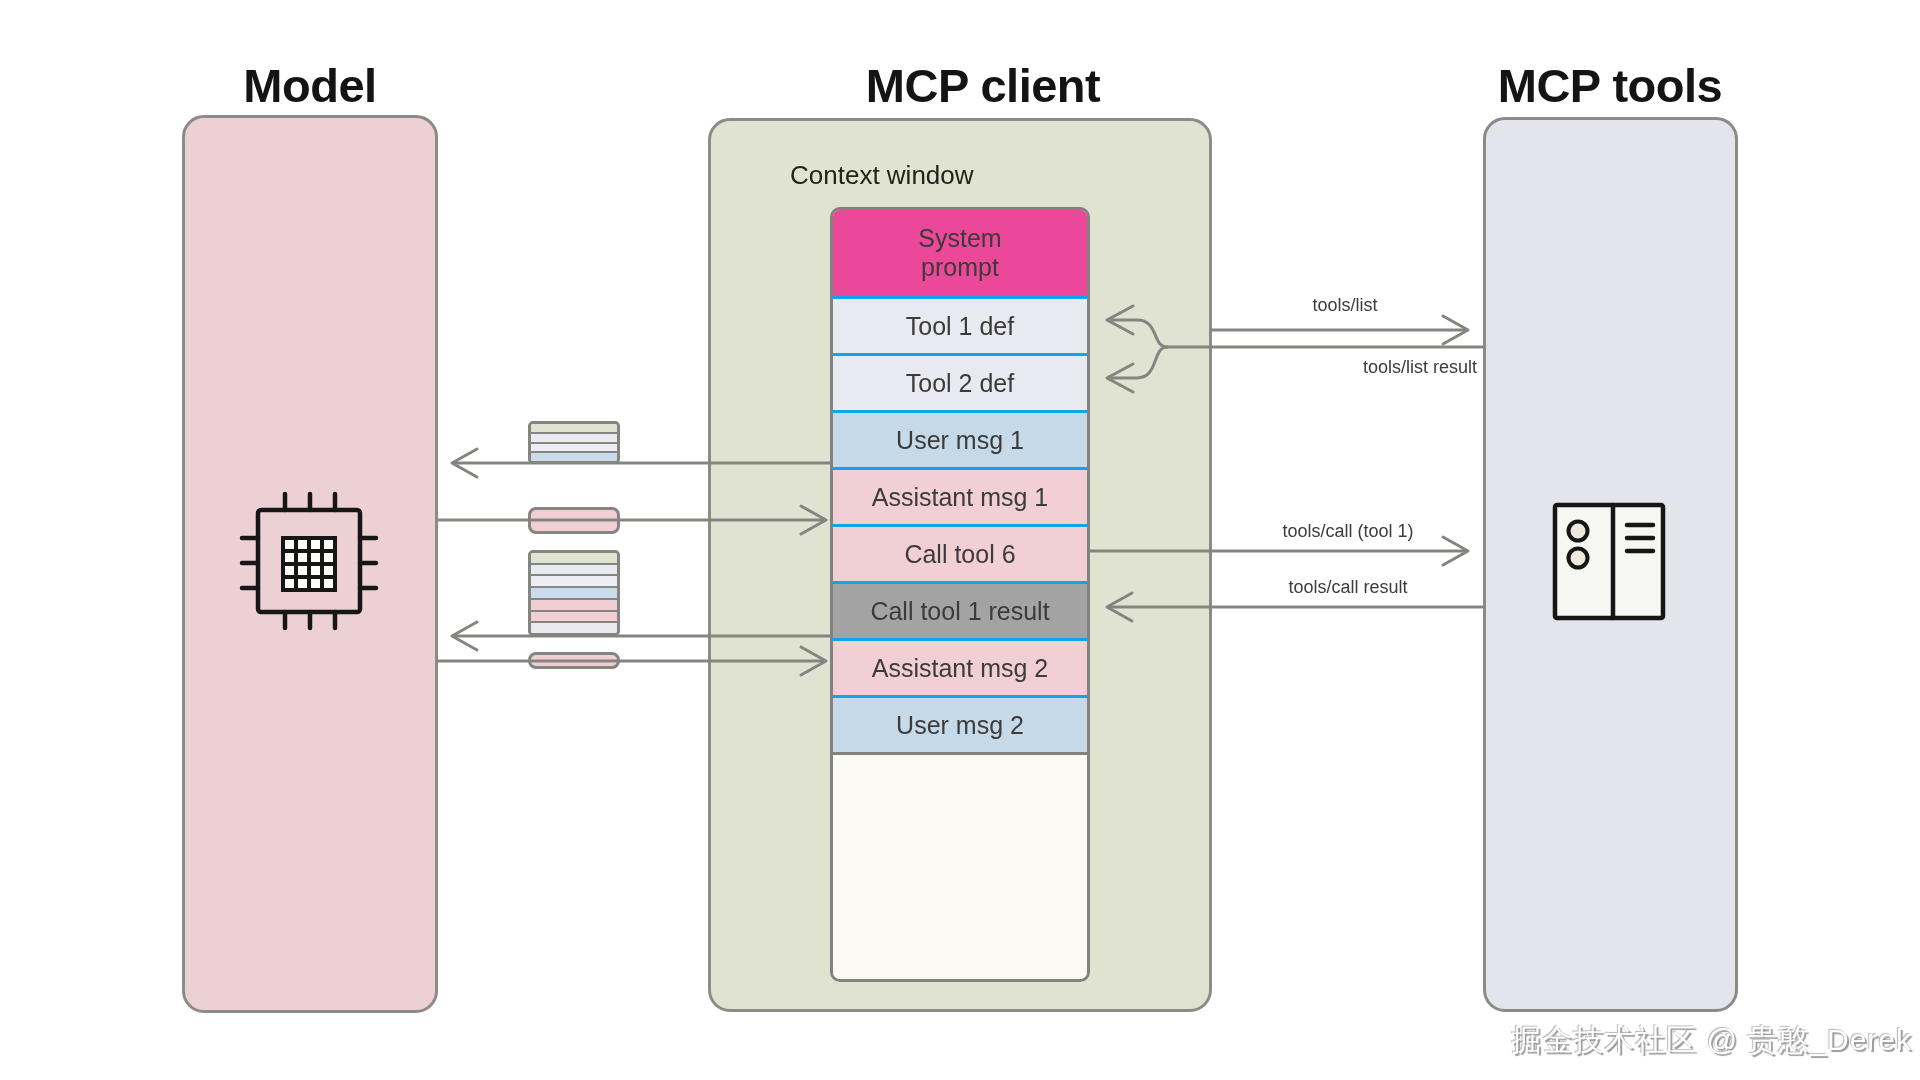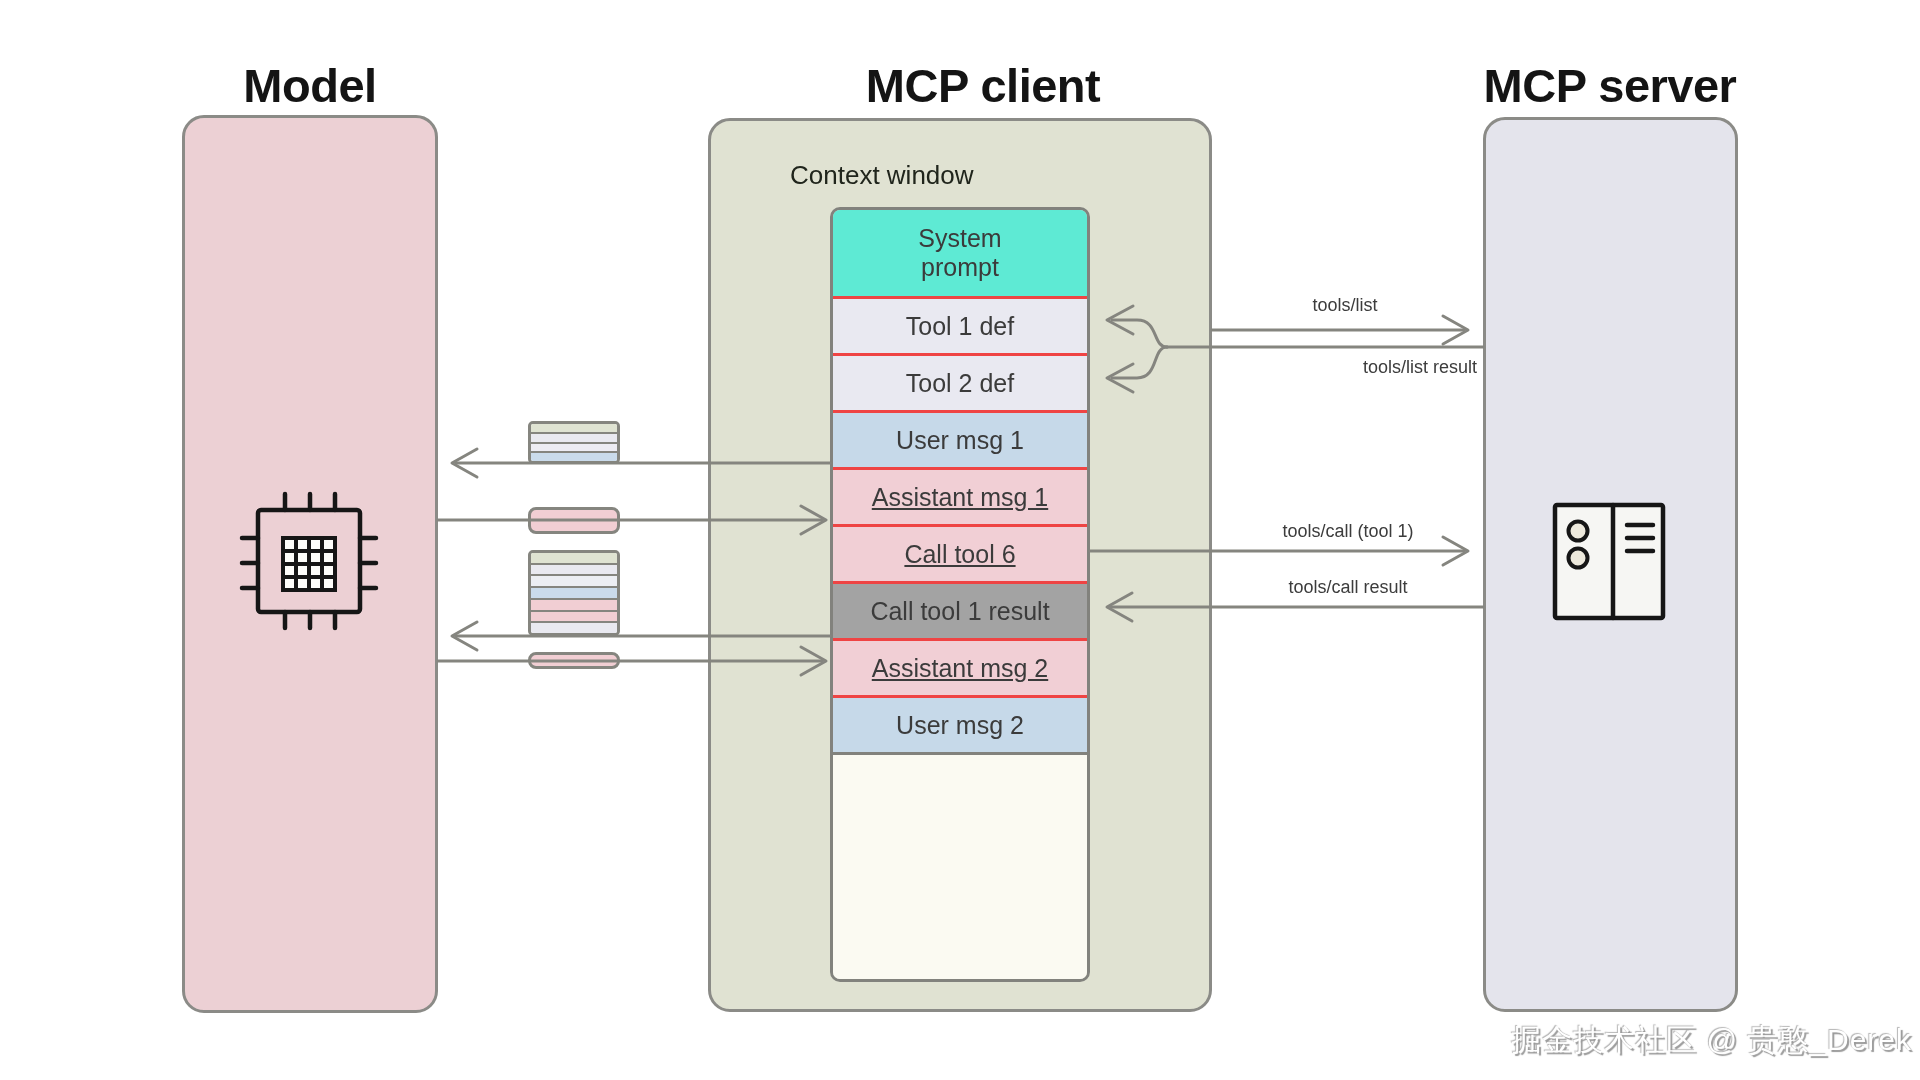--- a/index.html
+++ b/index.html
@@ -11,28 +11,28 @@
   #model-box{left:182px;top:115px;width:256px;height:898px;background:#ecd0d4;}
   #client-box{left:708px;top:118px;width:504px;height:894px;background:#e0e2d2;}
   #server-box{left:1483px;top:117px;width:255px;height:895px;background:#e4e4ec;}
   #context-window-label{position:absolute;left:790px;top:160px;width:340px;
         font-size:26px;color:#20251c;}
   
   #context-stack{position:absolute;left:830px;top:207px;width:260px;height:775px;
         border:3px solid #82827d;border-radius:10px;box-sizing:border-box;overflow:hidden;
         display:flex;flex-direction:column;background:#e0e2d1;}
   .crow{box-sizing:border-box;flex:0 0 auto;display:flex;align-items:center;justify-content:center;
-        font-size:25px;color:#3b3b3b;text-align:center;border-top:3px solid #ef4444;}
+        font-size:25px;color:#3b3b3b;text-align:center;border-top:3px solid #0ea5e9;}
   .crow.first{border-top:none;height:86px;}
   .crow.std{height:57px;}
   .crow.filler{flex:1 1 auto;border-top:3px solid #82827d;background:#fbfaf2;}
-  .bg-system{background:#5eead4;}
+  .bg-system{background:#ec4899;}
   .bg-tooldef{background:#e9e9f1;}
   .bg-user{background:#c6d9e9;text-align:center;}
-  .bg-assistant{background:#f1cfd5;text-decoration:underline;}
+  .bg-assistant{background:#f1cfd5;}
   .bg-toolresult{background:#a3a3a3;}
   .wrapnarrow{display:inline-block;max-width:130px;line-height:1.18;}
   
   .arrow-label{position:absolute;width:260px;text-align:center;font-size:18px;color:#3c3c3c;}
   
   .token-stack{position:absolute;left:528px;width:92px;border:3px solid #85857f;border-radius:5px;
         box-sizing:border-box;display:flex;flex-direction:column;overflow:hidden;background:#fff;}
   .stripe{flex:1 1 auto;border-top:2px solid #85857f;}
   .stripe.first{border-top:none;}
   .token-pill{position:absolute;left:528px;width:92px;border:3px solid #85857f;border-radius:8px;
@@ -41,21 +41,21 @@
   #watermark{position:absolute;right:8px;top:1020px;font-size:30px;color:#ffffff;
         text-shadow:2px 2px 1px #9a9a9a,-1px -1px 1px #b5b5b5;letter-spacing:1px;}
 </style>
 </head>
 <body>
 
 <div id="canvas">
 
   <div class="title" style="left:140px;top:58px;">Model</div>
   <div class="title" style="left:813px;top:58px;">MCP client</div>
-  <div class="title" style="left:1440px;top:58px;">MCP server</div>
+  <div class="title" style="left:1440px;top:58px;">MCP tools</div>
 
   <div class="bigbox" id="model-box"></div>
   <div class="bigbox" id="client-box"></div>
   <div class="bigbox" id="server-box"></div>
 
   <div id="context-window-label">Context window</div>
   <div id="context-stack">
     <div class="crow first bg-system">
         <span class="wrapnarrow">System prompt</span>
       </div>

